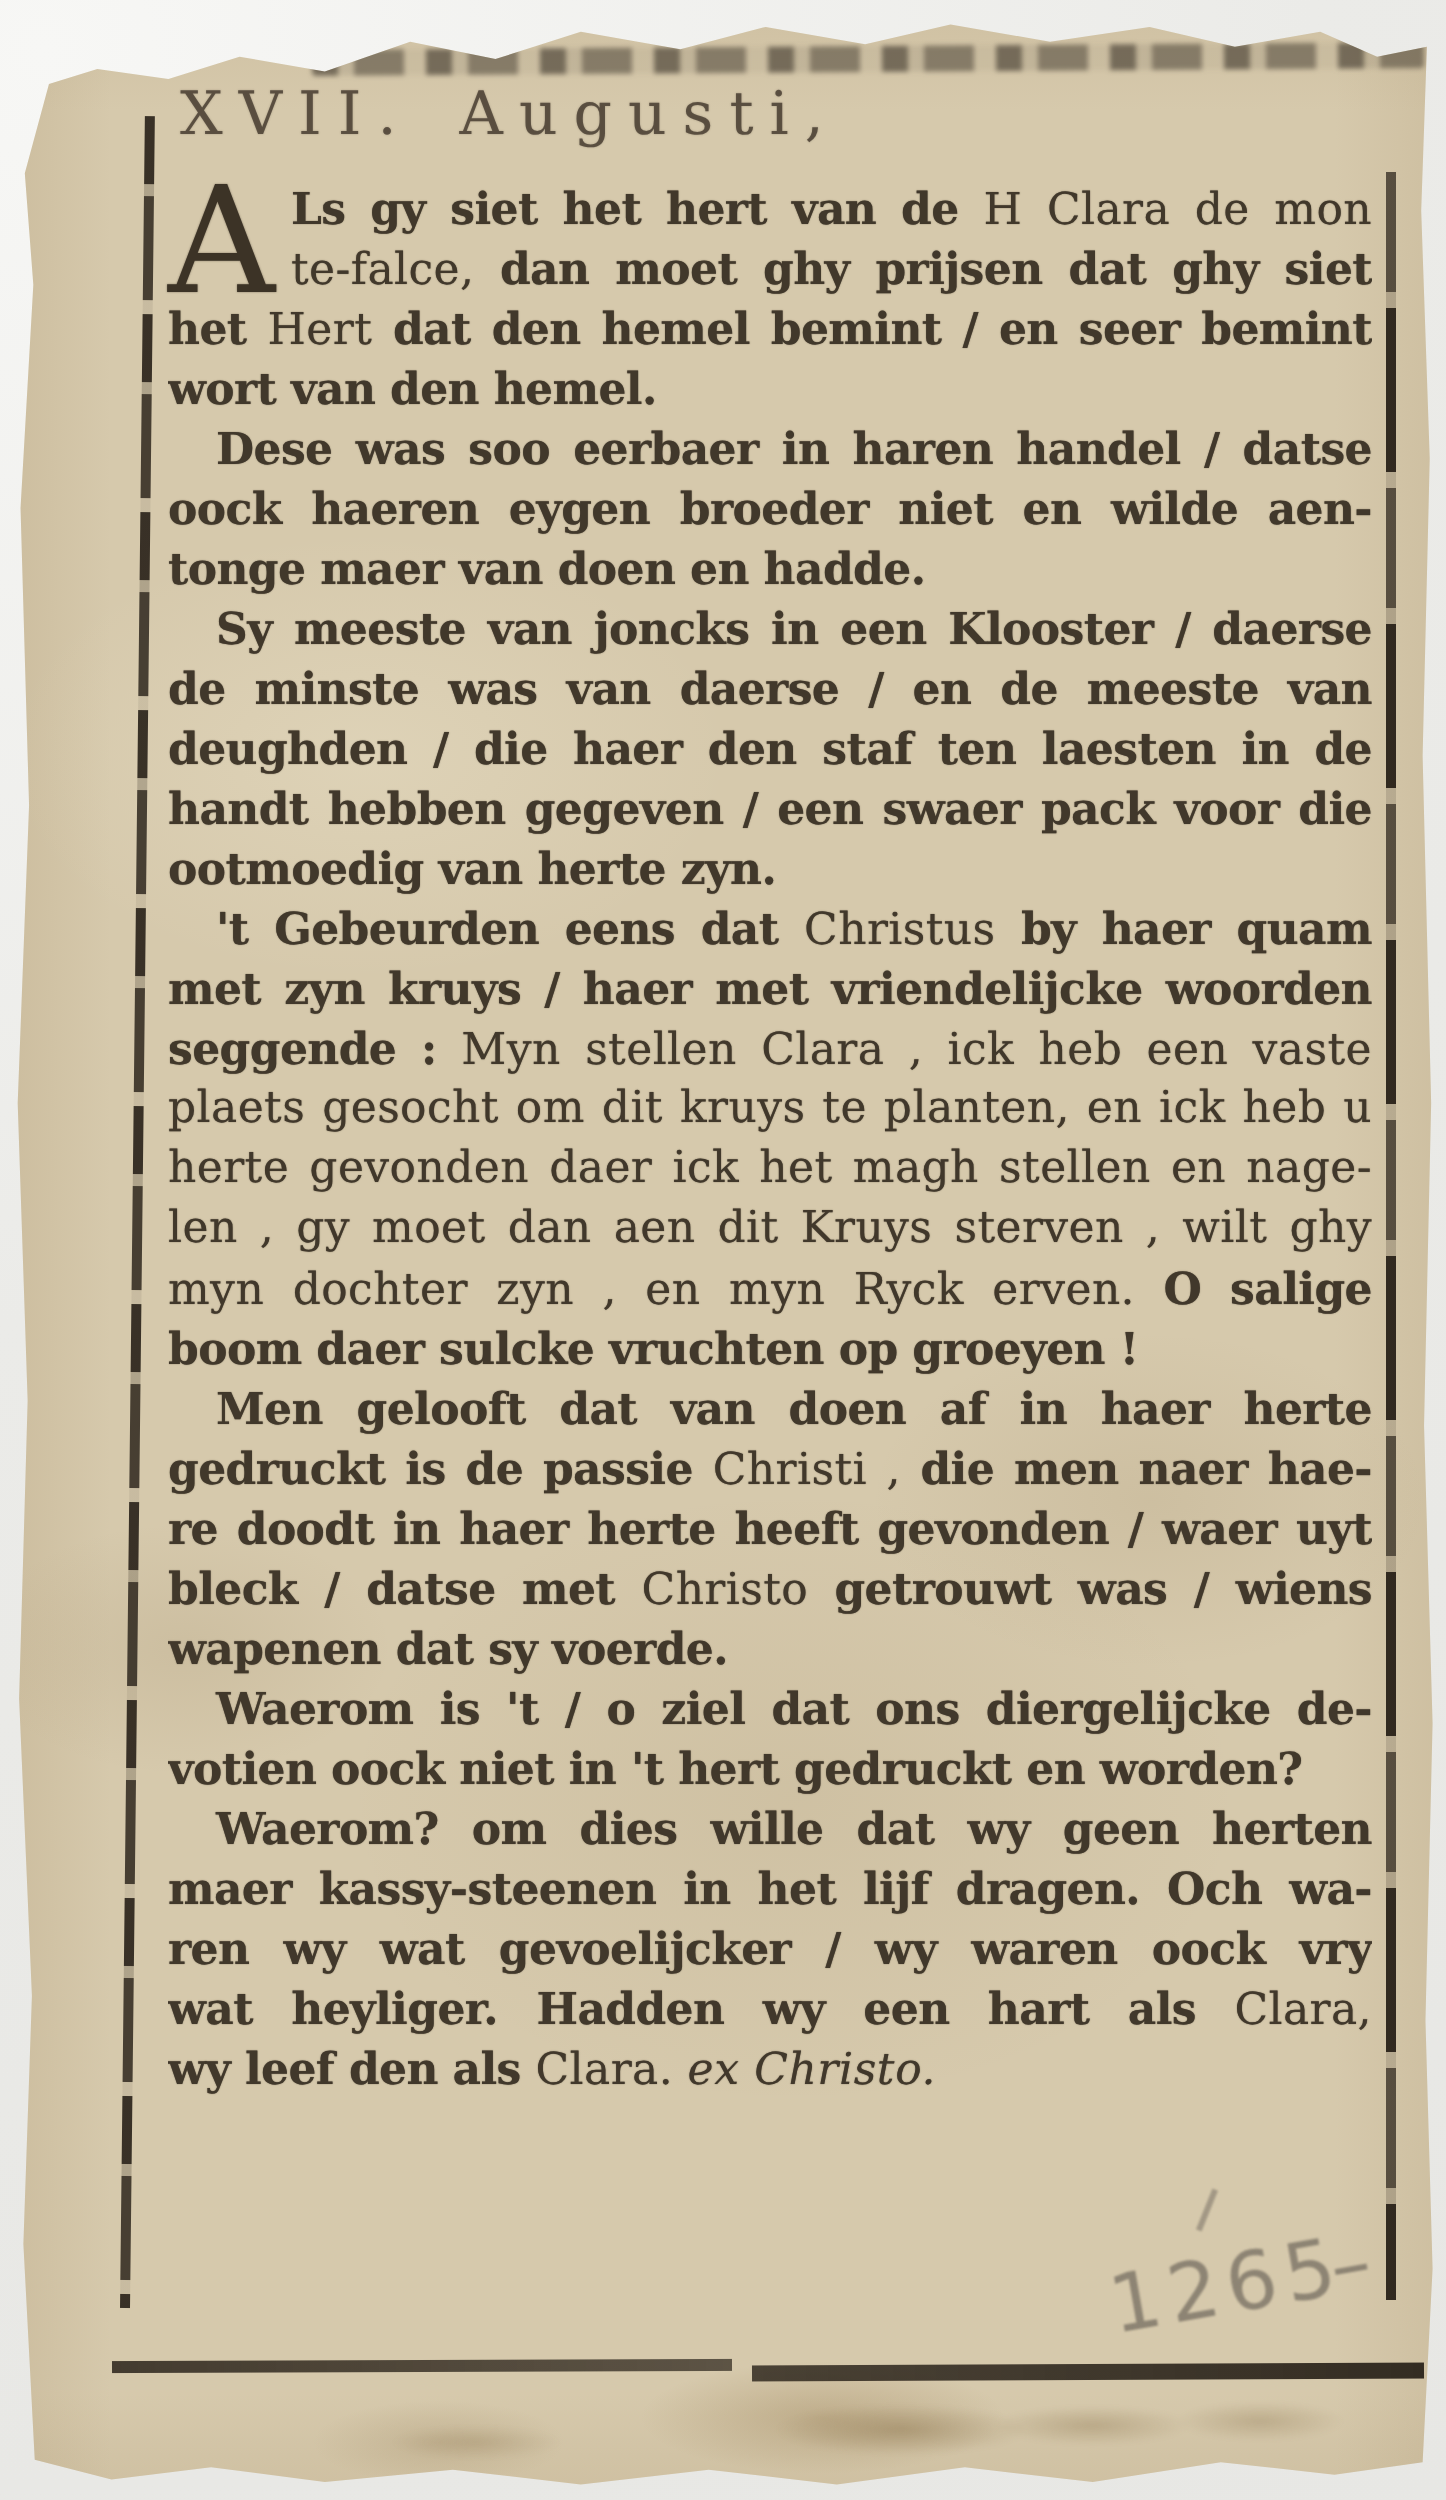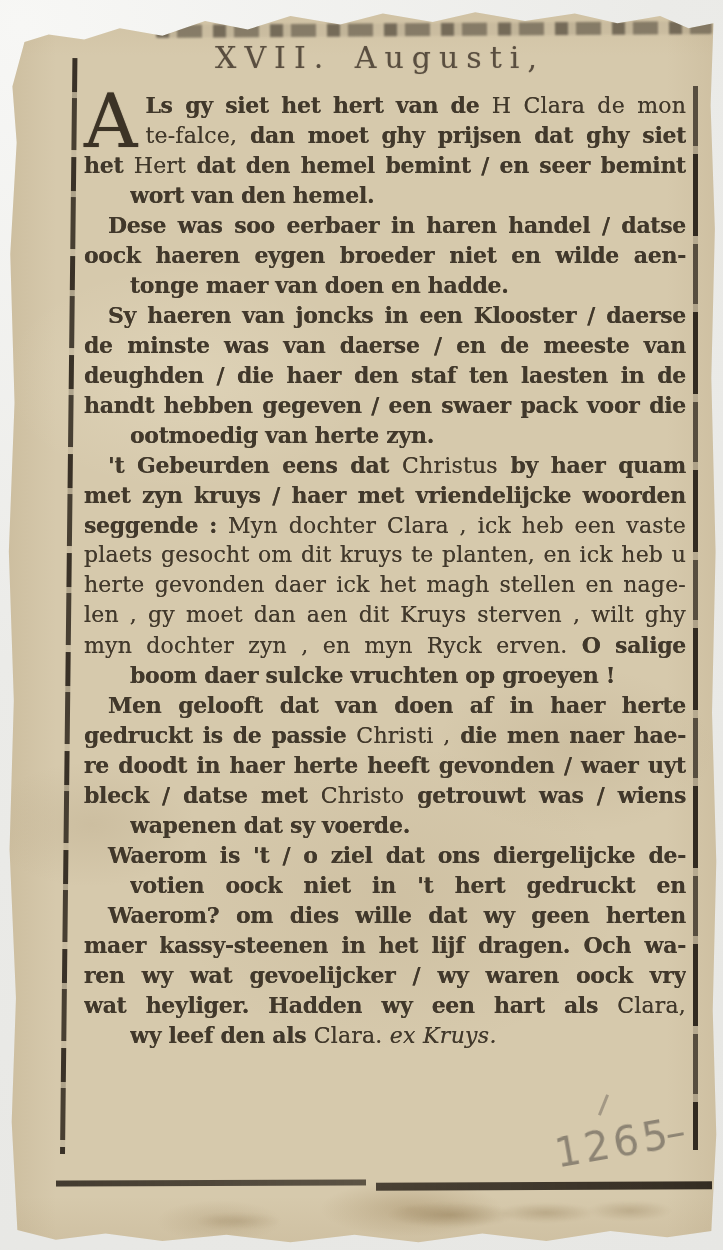--- a/index.html
+++ b/index.html
@@ -69,34 +69,34 @@
     background:
       radial-gradient(ellipse 90px 18px at 58% 45%, rgba(120,94,52,.35), transparent 70%),
       radial-gradient(ellipse 70px 14px at 75% 40%, rgba(120,94,52,.28), transparent 70%),
       radial-gradient(ellipse 60px 14px at 90% 35%, rgba(120,94,52,.25), transparent 70%),
       radial-gradient(ellipse 60px 12px at 20% 60%, rgba(120,94,52,.18), transparent 70%);
     filter:blur(1px);
   }
   
   .heading{
     position:absolute;left:84px;top:32px;width:580px;
-    text-align:center;font-size:30px;line-height:40px;
+    text-align:left;font-size:30px;line-height:40px;
     letter-spacing:8px;word-spacing:6px;
     color:rgba(72,61,49,.82);
     text-shadow:0 0 1px rgba(72,61,49,.35);
   }
   
   .textblock{
     position:absolute;left:78px;top:84px;width:602px;
     font-size:22px;line-height:30px;color:#41382b;
     text-shadow:0 0 .6px rgba(58,48,36,.75);
   }
   .para{margin:0;}
   .line{height:30px;overflow:hidden;text-align:justify;text-align-last:justify;}
-  .line.last{text-align-last:left;margin-left:46px;}
+  .line.last{text-align-last:left;}
   .line.first{padding-left:24px;}
   .seg-g{font-weight:700;letter-spacing:-.3px;}
   .seg-r{font-weight:400;letter-spacing:.2px;}
   .seg-i{font-weight:400;font-style:italic;letter-spacing:.3px;}
   .dropcap{
     float:left;font-weight:400;font-size:74px;line-height:58px;height:58px;
     padding:2px 8px 0 0;color:#3c3326;text-shadow:0 0 1px rgba(58,48,36,.6);
   }
   
   .pencil{
@@ -131,30 +131,30 @@
           <div class="line"><span class="seg-r">te-falce, </span><span class="seg-g">dan moet ghy prijsen dat ghy siet</span></div>
           <div class="line"><span class="seg-g">het </span><span class="seg-r">Hert </span><span class="seg-g">dat den hemel bemint / en seer bemint</span></div>
           <div class="line last"><span class="seg-g">wort van den hemel.</span></div>
         </div>
         <div class="para">
           <div class="line first"><span class="seg-g">Dese was soo eerbaer in haren handel / datse</span></div>
           <div class="line"><span class="seg-g">oock haeren eygen broeder niet en wilde aen-</span></div>
           <div class="line last"><span class="seg-g">tonge maer van doen en hadde.</span></div>
         </div>
         <div class="para">
-          <div class="line first"><span class="seg-g">Sy haeren van joncks in een Klooster / daerse</span></div>
+          <div class="line first"><span class="seg-g">Sy meeste van joncks in een Klooster / daerse</span></div>
           <div class="line"><span class="seg-g">de minste was van daerse / en de meeste van</span></div>
           <div class="line"><span class="seg-g">deughden / die haer den staf ten laesten in de</span></div>
           <div class="line"><span class="seg-g">handt hebben gegeven / een swaer pack voor die</span></div>
           <div class="line last"><span class="seg-g">ootmoedig van herte zyn.</span></div>
         </div>
         <div class="para">
           <div class="line first"><span class="seg-g">'t Gebeurden eens dat </span><span class="seg-r">Christus </span><span class="seg-g">by haer quam</span></div>
           <div class="line"><span class="seg-g">met zyn kruys / haer met vriendelijcke woorden</span></div>
-          <div class="line"><span class="seg-g">seggende : </span><span class="seg-r">Myn dochter Clara , ick heb een vaste</span></div>
+          <div class="line"><span class="seg-g">seggende : </span><span class="seg-r">Myn stellen Clara , ick heb een vaste</span></div>
           <div class="line"><span class="seg-r">plaets gesocht om dit kruys te planten, en ick heb u</span></div>
           <div class="line"><span class="seg-r">herte gevonden daer ick het magh stellen en nage-</span></div>
           <div class="line"><span class="seg-r">len , gy moet dan aen dit Kruys sterven , wilt ghy</span></div>
           <div class="line"><span class="seg-r">myn dochter zyn , en myn Ryck erven. </span><span class="seg-g">O salige</span></div>
           <div class="line last"><span class="seg-g">boom daer sulcke vruchten op groeyen !</span></div>
         </div>
         <div class="para">
           <div class="line first"><span class="seg-g">Men gelooft dat van doen af in haer herte</span></div>
           <div class="line"><span class="seg-g">gedruckt is de passie </span><span class="seg-r">Christi , </span><span class="seg-g">die men naer hae-</span></div>
           <div class="line"><span class="seg-g">re doodt in haer herte heeft gevonden / waer uyt</span></div>
@@ -163,21 +163,21 @@
         </div>
         <div class="para">
           <div class="line first"><span class="seg-g">Waerom is 't / o ziel dat ons diergelijcke de-</span></div>
           <div class="line last"><span class="seg-g">votien oock niet in 't hert gedruckt en worden?</span></div>
         </div>
         <div class="para">
           <div class="line first"><span class="seg-g">Waerom? om dies wille dat wy geen herten</span></div>
           <div class="line"><span class="seg-g">maer kassy-steenen in het lijf dragen. Och wa-</span></div>
           <div class="line"><span class="seg-g">ren wy wat gevoelijcker / wy waren oock vry</span></div>
           <div class="line"><span class="seg-g">wat heyliger. Hadden wy een hart als </span><span class="seg-r">Clara,</span></div>
-          <div class="line last"><span class="seg-g">wy leef den als </span><span class="seg-r">Clara. </span><span class="seg-i">ex Kruys.</span></div>
+          <div class="line last"><span class="seg-g">wy leef den als </span><span class="seg-r">Clara. </span><span class="seg-i">ex Christo.</span></div>
         </div>
       </div>
 
     <div class="stain-bottom"></div>
     <div class="pencil-stroke"></div>
     <div class="pencil">1265</div>
   </div>
 </div>
 
 </body></html>

